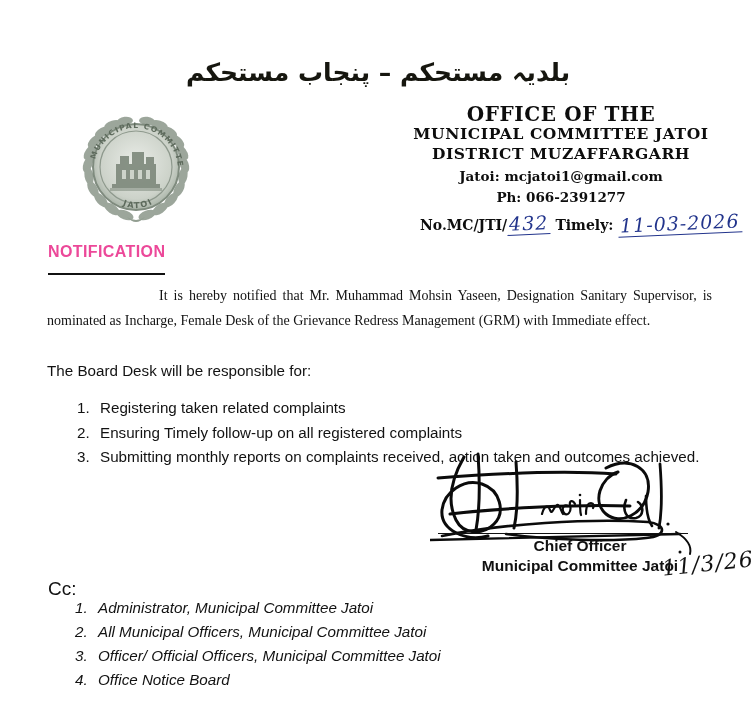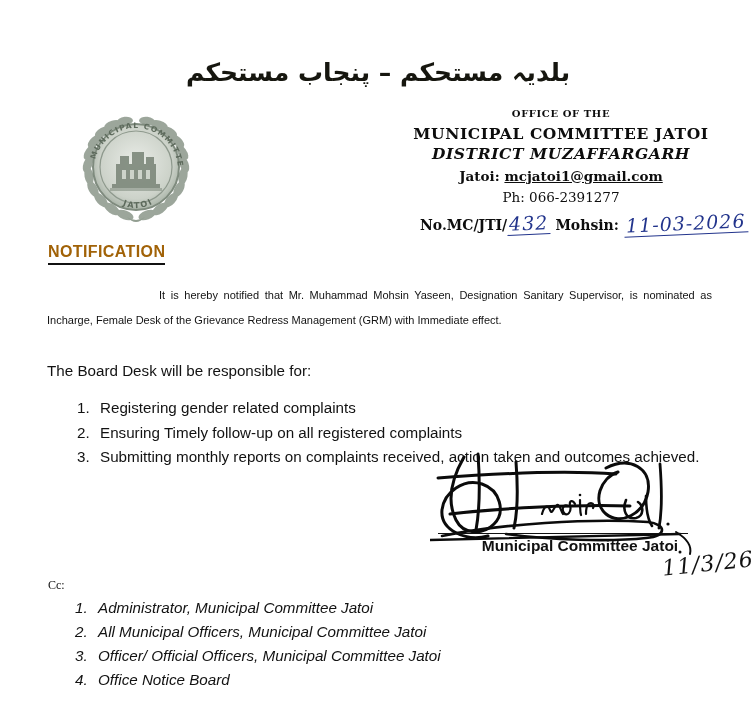--- a/index.html
+++ b/index.html
@@ -56,35 +56,34 @@
     font-family: "DejaVu Serif", serif;
     color: #0d0d0d;
   }
   .office-header .l1,
   .office-header .l2,
   .office-header .l3 {
     font-weight: bold;
     letter-spacing: 0.6px;
     line-height: 20px;
   }
-  .office-header .l1 { font-size: 10px; }
+  .office-header .l1 { font-size: 20px; }
   .office-header .l2 { font-size: 15.5px; }
-  .office-header .l3 { font-size: 15.5px; font-style: italic; }
+  .office-header .l3 { font-size: 15.5px; }
   .office-header .l4 {
     font-size: 13.5px;
     font-weight: bold;
     line-height: 21px;
     margin-top: 2px;
   }
   .office-header .l4 .mail {
-    text-decoration: underline;
   }
   .office-header .l5 {
     font-size: 13.5px;
-    font-weight: normal;
+    font-weight: bold;
     line-height: 20px;
   }
 
   
   .refline {
     position: absolute;
     left: 420px;
     top: 212px;
     font-family: "DejaVu Serif", serif;
     font-size: 14px;
@@ -107,33 +106,33 @@
 
   
   .notification-title {
     position: absolute;
     left: 48px;
     top: 243px;
     font-family: "Liberation Sans", sans-serif;
     font-size: 16px;
     font-weight: bold;
     letter-spacing: 0.4px;
-    color: #a16207;
+    color: #ec4899;
     border-bottom: 2.4px solid #111;
-    padding-bottom: 2px;
+    padding-bottom: 12px;
   }
 
   
   .body-text {
     position: absolute;
     left: 47px;
     top: 283px;
     width: 665px;
-    font-family: Liberation Sans, sans-serif;
-    font-size: 11px;
+    font-family: Liberation Serif, serif;
+    font-size: 14px;
     line-height: 25px;
     text-align: justify;
     color: #121212;
   }
   .body-text .indent { display: inline-block; width: 112px; }
 
   .sub-lead {
     position: absolute;
     left: 47px;
     top: 362px;
@@ -197,22 +196,22 @@
     font-style: italic;
     transform: rotate(-6deg);
     letter-spacing: 1px;
   }
 
   
   .cc-label {
     position: absolute;
     left: 48px;
     top: 578px;
-    font-family: Liberation Serif, serif;
-    font-size: 12px;
+    font-family: Liberation Sans, sans-serif;
+    font-size: 19px;
     color: #121212;
   }
   .cc-list {
     position: absolute;
     left: 64px;
     top: 596px;
     margin: 0;
     padding: 0 0 0 28px;
     font-family: "Liberation Sans", sans-serif;
     font-size: 15.2px;
@@ -306,34 +305,34 @@
     <div class="l3">DISTRICT MUZAFFARGARH</div>
     <div class="l4">
       <span>Jatoi:</span>
       <span class="mail">mcjatoi1@gmail.com</span>
     </div>
     <div class="l5">Ph: 066-2391277</div>
   </div>
 
   <div class="refline">
     <span>No.MC/JTI/</span><span class="hand-blue">432</span>
-    <span>Mohsin:</span>
+    <span>Timely:</span>
     <span class="hand-blue">11-03-2026</span>
   </div>
 
   <div class="notification-title">NOTIFICATION</div>
 
   <div class="body-text">
     <span class="indent"></span><span>It is hereby notified that Mr. Muhammad Mohsin Yaseen, Designation Sanitary Supervisor, is nominated as Incharge, Female Desk of the Grievance Redress Management (GRM) with Immediate effect.</span>
   </div>
 
   <div class="sub-lead">The Board Desk will be responsible for:</div>
 
   <ol class="duties">
-    <li>Registering gender related complaints</li>
+    <li>Registering taken related complaints</li>
     <li>Ensuring Timely follow-up on all registered complaints</li>
     <li>Submitting monthly reports on complaints received, action taken and outcomes achieved.</li>
   </ol>
 
   <div class="sign-area">
     <svg class="sign-svg" width="300" height="110" viewBox="0 0 300 110">
       <g fill="none" stroke="#0b0b0b" stroke-linecap="round" stroke-linejoin="round">
         <path d="M8 30 C 60 26, 130 22, 186 26" stroke-width="3"></path>
         <path d="M20 66 C 70 60, 150 56, 200 58" stroke-width="3"></path>
         <path d="M34 9 C 22 30, 16 52, 26 72 C 33 86, 52 88, 64 76
@@ -361,20 +360,21 @@
         <circle cx="238" cy="76" r="1.6" fill="#0b0b0b" stroke="none"></circle>
         <path d="M246 84 C 256 90, 262 98, 260 106" stroke-width="2"></path>
         <circle cx="250" cy="104" r="1.5" fill="#0b0b0b" stroke="none"></circle>
       </g>
     </svg>
   </div>
 
   <div class="sign-rule"></div>
 
   <div class="sign-title">
+    <div>Chief Officer</div>
     <div>Municipal Committee Jatoi</div>
   </div>
 
   <div class="hand-date">11/3/26</div>
 
   <div class="cc-label">Cc:</div>
   <ol class="cc-list">
     <li>Administrator, Municipal Committee Jatoi</li>
     <li>All Municipal Officers, Municipal Committee Jatoi</li>
     <li>Officer/ Official Officers, Municipal Committee Jatoi</li>

